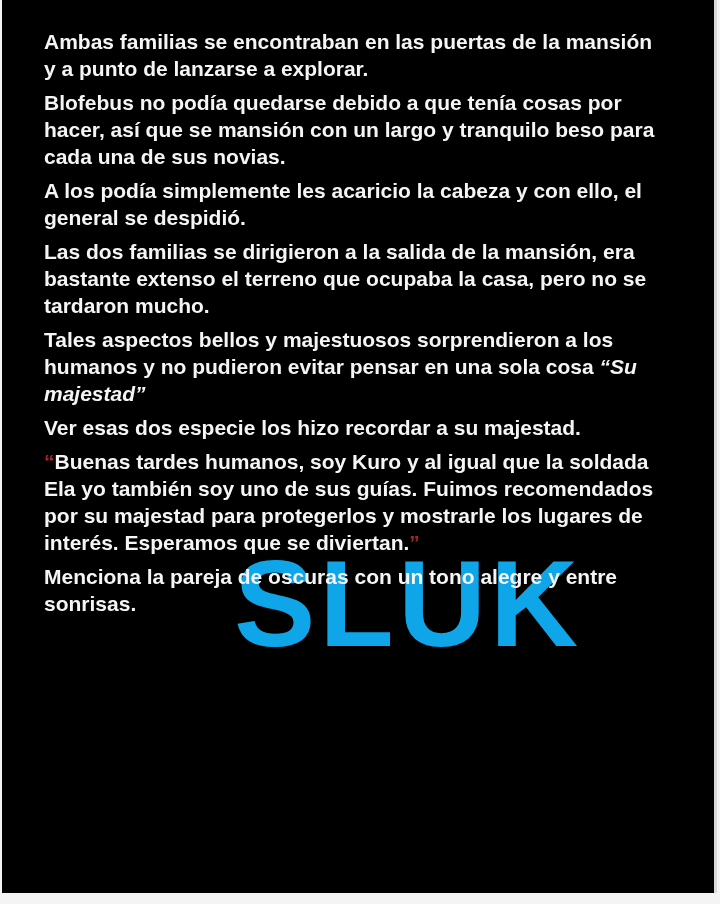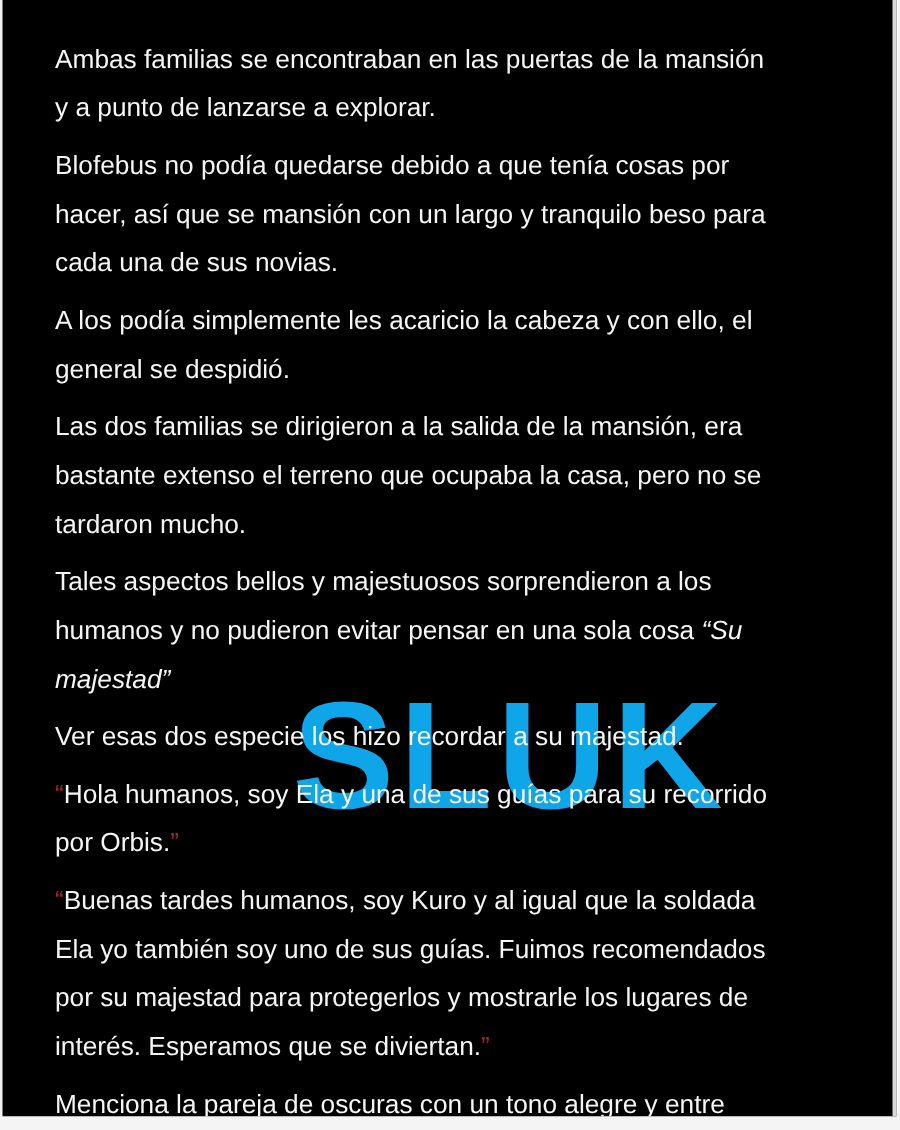--- a/index.html
+++ b/index.html
@@ -48,22 +48,22 @@
   .content {
     position: absolute;
     left: 42px;
     top: 28px;
     right: 10px;
     z-index: 2;
   }
   .content p {
     margin: 0 0 7px 0;
     font-size: 21px;
-    line-height: 39px;
-    font-weight: 400;
+    line-height: 27px;
+    font-weight: 700;
     color: #f5f5f5;
     white-space: pre;
   }
   .content p span { white-space: pre; margin-top: 40px; }
   .italic { font-style: italic; }
   .q { color: #a42828; }
 </style>
 </head>
 <body>
 
@@ -78,22 +78,20 @@
 cada una de sus novias.</p>
       <p>A los podía simplemente les acaricio la cabeza y con ello, el
 general se despidió.</p>
       <p>Las dos familias se dirigieron a la salida de la mansión, era
 bastante extenso el terreno que ocupaba la casa, pero no se
 tardaron mucho.</p>
       <p><span>Tales aspectos bellos y majestuosos sorprendieron a los
 humanos y no pudieron evitar pensar en una sola cosa </span><span class="italic">“Su
 majestad”</span></p>
       <p>Ver esas dos especie los hizo recordar a su majestad.</p>
-      <p><span class="q">“</span><span>Hola humanos, soy Ela y una de sus guías para su recorrido
-por Orbis.</span><span class="q">”</span></p>
       <p><span class="q">“</span><span>Buenas tardes humanos, soy Kuro y al igual que la soldada
 Ela yo también soy uno de sus guías. Fuimos recomendados
 por su majestad para protegerlos y mostrarle los lugares de
 interés. Esperamos que se diviertan.</span><span class="q">”</span></p>
       <p>Menciona la pareja de oscuras con un tono alegre y entre
 sonrisas.</p>
     </div>
     <div class="right-edge"></div>
   </div>
 </div>

